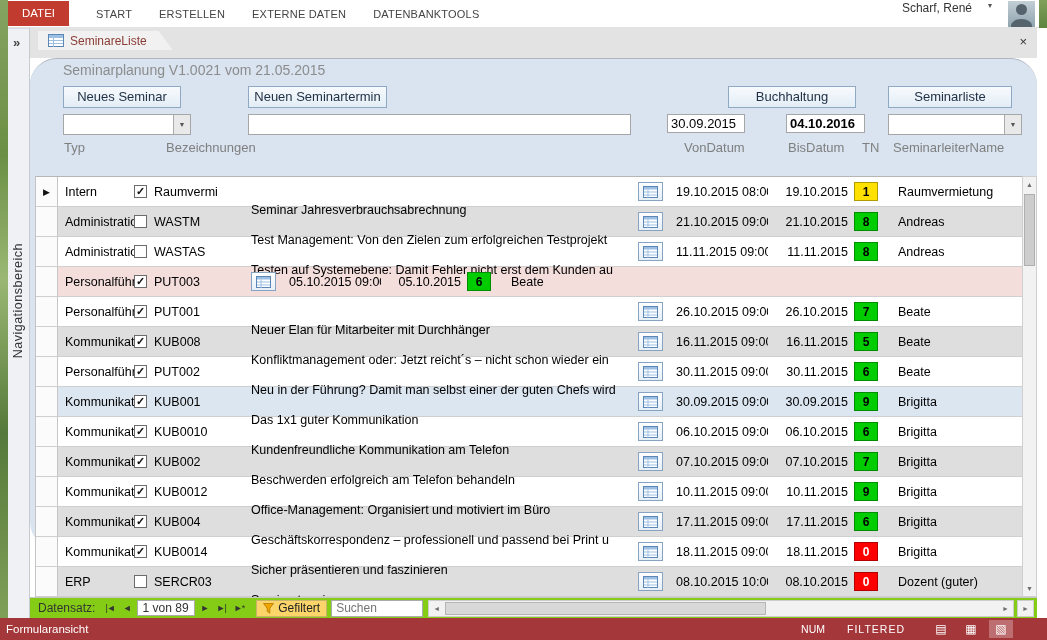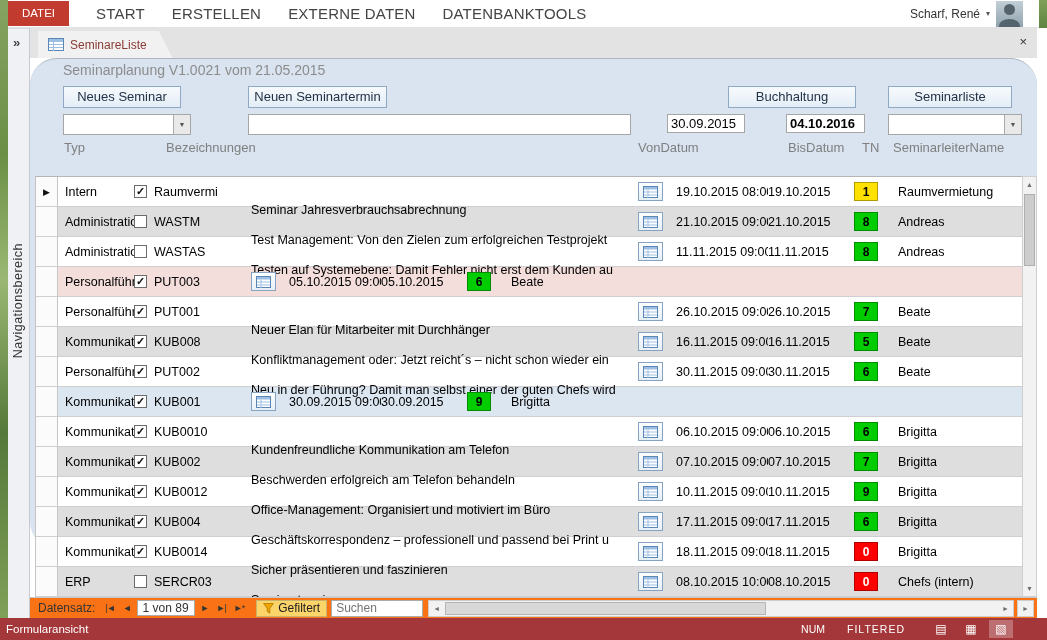--- a/index.html
+++ b/index.html
@@ -10,39 +10,39 @@
   
   .green-left { position:absolute; left:0; top:0; width:8px; height:618px;
     background:linear-gradient(180deg,#86A361 0%,#6B8F45 25%,#9AB873 45%,#55793A 70%,#7FA058 100%); }
   .green-tr { position:absolute; left:1039px; top:0; width:8px; height:28px;
     background:linear-gradient(180deg,#7FA058,#5E8440); }
 
   
   #ribbon { position:absolute; left:8px; top:0; width:1031px; height:28px; background:#FFFFFF;
     display:flex; align-items:center; border-bottom:1px solid #E3E3E3; }
   .file-tab { background:#C13B2E; color:#FFFFFF; font-size:11.5px; padding:6px 14px 7px 14px; cursor:default; }
-  .rtab { font-size:15px; color:#444444; margin-left:27px; letter-spacing:.2px; }
+  .rtab { font-size:11px; color:#444444; margin-left:27px; letter-spacing:.2px; }
   .ribbon-spacer { flex:1; }
-  .user-wrap { display:flex; align-items:center; gap:6px; margin-right:16px; }
+  .user-wrap { display:flex; gap:16px; margin-right:4px; }
   .user-name { font-size:12px; color:#333333; }
   .user-caret { font-size:8px; color:#555555; }
   .avatar { width:27px; height:26px; background:linear-gradient(#C3CFD6,#8FA3AF); position:relative; overflow:hidden; }
   .avatar::before { content:""; position:absolute; top:3px; left:8px; width:11px; height:11px; border-radius:50%; background:#55636D; }
   .avatar::after { content:""; position:absolute; bottom:-5px; left:3px; width:21px; height:13px; border-radius:50% 50% 0 0; background:#55636D; }
 
   
   #navpane { position:absolute; left:8px; top:28px; width:22px; height:590px; background:#F0F1F4;
     border-right:1px solid #C6CBD2; border-top:1px solid #D8DBDF; }
   .chevrons { position:absolute; top:6px; left:5px; font-size:13px; color:#444444; font-weight:bold; cursor:default; }
   .vlabel { position:absolute; top:214px; left:3px; writing-mode:vertical-rl; transform:rotate(180deg);
     font-size:12.5px; color:#333333; letter-spacing:.5px; white-space:nowrap; }
 
   
   #tabstrip { position:absolute; left:30px; top:28px; width:1007px; height:30px; background:#E3E3E3; }
-  .doc-tab { position:absolute; left:8px; top:3px; height:27px; display:flex; align-items:center; gap:6px;
+  .doc-tab { position:absolute; left:8px; top:3px; height:19px; display:flex; align-items:center; gap:6px;
     padding:0 26px 0 10px; background:#F1F1F1;
     clip-path:polygon(0 0, calc(100% - 14px) 0, 100% 100%, 0 100%); }
   .doc-tab-label { font-size:12px; color:#8A3C34; }
   .tab-close { position:absolute; right:10px; top:6px; font-size:13px; color:#333333; cursor:default; }
 
   
   #form { position:absolute; left:30px; top:58px; width:1007px; height:491px; background:#D9E4F0;
     border-top:1px solid #AEB6C0;border-radius:27px; }
   .form-title { position:absolute; left:33px; top:3px; font-size:14px; color:#8C8C8C; }
   .cmd-btn { position:absolute; top:27px; height:22px; background:linear-gradient(#F7FAFD,#E3EDF6);
@@ -66,38 +66,38 @@
   .c-typ { width:76px; padding-left:7px; }
   .c-chk { width:17px; display:flex; align-items:center; }
   .chk { width:13px; height:13px; border:1px solid #6B6B6B; background:#FFFFFF; font-size:11px;
     line-height:11px; text-align:center; font-weight:bold; color:#111; }
   .c-code { width:100px; padding-left:3px; }
   .c-title { flex:1;margin-top:36px; }
   .c-btn { width:30px; display:flex; align-items:center; }
   .row-btn { width:25px; height:19px; border:1px solid #87A3C2; background:linear-gradient(#FDFEFF,#E6EFF8);
     display:flex; align-items:center; justify-content:center; cursor:default; }
   .c-start { width:100px; padding-left:8px; }
-  .c-end { width:80px; }
+  .c-end { width:80px;text-align:right; }
   .c-tn { width:36px; display:flex; justify-content:center; }
   .tn { min-width:24px; height:19px; line-height:18px; text-align:center; font-weight:bold; font-size:12px;
     border:1px solid rgba(0,0,0,.3); padding:0 2px; }
   .c-leader { width:138px; padding-left:14px; }
 
   
   #vscroll { position:absolute; left:992px; top:117px; width:15px; height:421px; background:#F2F2F2;
     border:1px solid #CFCFCF; }
   .vs-arrow { position:absolute; left:0; width:13px; height:15px; text-align:center; font-size:7px;
     color:#6E6E6E; line-height:15px; cursor:default; }
   .vs-up { top:0; }
   .vs-down { bottom:0; }
   .vs-thumb { position:absolute; left:1px; top:17px; width:11px; height:72px; background:#CDCDCD;
     border:1px solid #AFAFAF; }
 
   
-  #recnav { position:absolute; left:30px; top:597px; width:1007px; height:21px; background:#f97316;
+  #recnav { position:absolute; left:30px; top:597px; width:1007px; height:21px; background:#84cc16;
     border-top:1px solid #C8C8C8; display:flex; align-items:center; font-size:12px; color:#333; }
   .rn-label { margin-left:8px; margin-right:6px; }
   .navbtn { font-size:9px; color:#333; padding:0 4px; letter-spacing:-1px; cursor:default; }
   .pos-box { width:58px; height:16px; background:#FFFFFF; border:1px solid #ABABAB; font-size:12px;
     text-align:center; line-height:14px; margin:0 2px; }
   .filter-chip { display:flex; align-items:center; gap:4px; background:#FBD56A; border:1px solid #C9B26A;
     height:17px; padding:0 6px; margin-left:8px; font-size:12px; color:#222; cursor:default; }
   .search-box { width:92px; height:17px; border:1px solid #ABABAB; font-size:12px; padding:0 4px;
     margin-left:4px; font-family:"Liberation Sans", sans-serif; }
   .hscroll { flex:1; height:17px; background:#F2F2F2; border:1px solid #CCCCCC; margin-left:5px;
@@ -179,21 +179,21 @@
     <input class="inp" style="left: 218px; width: 383px; height: 21px;" value="">
     <input class="inp" style="left: 637px; width: 78px; height: 19px;" value="30.09.2015">
     <input class="inp bold-date" style="left: 756px; width: 79px; height: 19px;" value="04.10.2016">
     <div class="combo" style="left:858px;width:134px;">
       <span class="combo-val"></span>
       <span class="combo-btn">▼</span>
     </div>
 
     <div class="flabel" style="left:34px;">Typ</div>
     <div class="flabel" style="left:136px;">Bezeichnungen</div>
-    <div class="flabel" style="left:608px;text-align:right;">VonDatum</div>
+    <div class="flabel" style="left:654px;text-align:right;">VonDatum</div>
     <div class="flabel" style="left:758px;">BisDatum</div>
     <div class="flabel" style="left:832px;">TN</div>
     <div class="flabel" style="left:863px;">SeminarleiterName</div>
 
     <div id="table">
         <div class="trow" style="background: rgb(255, 255, 255);">
     <div class="c-sel">▶</div>
     <div class="cell c-typ">Intern</div>
     <div class="c-chk">
             <span class="chk">✓</span>
@@ -373,20 +373,21 @@
           </div>
     <div class="cell c-leader">Beate</div>
   </div>
         <div class="trow" style="background: rgb(220, 230, 241);">
     <div class="c-sel"></div>
     <div class="cell c-typ">Kommunikatio</div>
     <div class="c-chk">
             <span class="chk">✓</span>
           </div>
     <div class="cell c-code">KUB001</div>
+    <div class="cell c-title">Das 1x1 guter Kommunikation</div>
     <div class="c-btn">
       <span class="row-btn">
         <svg width="15" height="12" viewBox="0 0 15 12">
           <rect x="0.5" y="0.5" width="14" height="11" fill="#FFFFFF" stroke="#5B87B7"></rect>
           <rect x="1" y="1" width="13" height="2.5" fill="#9DBFE3"></rect>
           <line x1="1" y1="6" x2="14" y2="6" stroke="#9DBFE3"></line>
           <line x1="1" y1="9" x2="14" y2="9" stroke="#9DBFE3"></line>
           <line x1="5" y1="3.5" x2="5" y2="12" stroke="#9DBFE3"></line>
         </svg>
       </span>
@@ -545,21 +546,21 @@
           <line x1="1" y1="9" x2="14" y2="9" stroke="#9DBFE3"></line>
           <line x1="5" y1="3.5" x2="5" y2="12" stroke="#9DBFE3"></line>
         </svg>
       </span>
     </div>
     <div class="cell c-start">08.10.2015 10:00</div>
     <div class="cell c-end">08.10.2015</div>
     <div class="c-tn">
             <span class="tn" style="background: rgb(255, 0, 0); color: rgb(255, 255, 255);">0</span>
           </div>
-    <div class="cell c-leader">Chefs (intern)</div>
+    <div class="cell c-leader">Dozent (guter)</div>
   </div>
       </div>
 
     <div id="vscroll">
       <span class="vs-arrow vs-up">▲</span>
       <span class="vs-thumb"></span>
       <span class="vs-arrow vs-down">▼</span>
     </div>
   </div>
 

